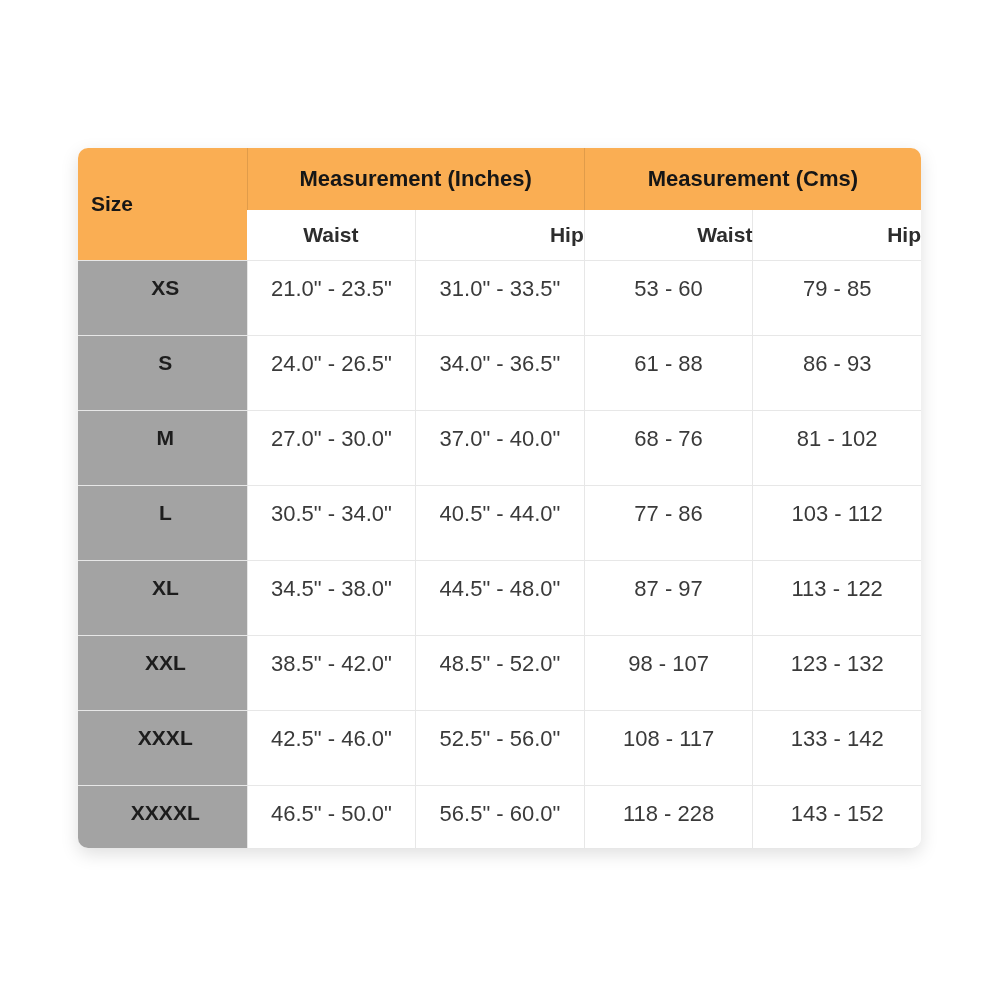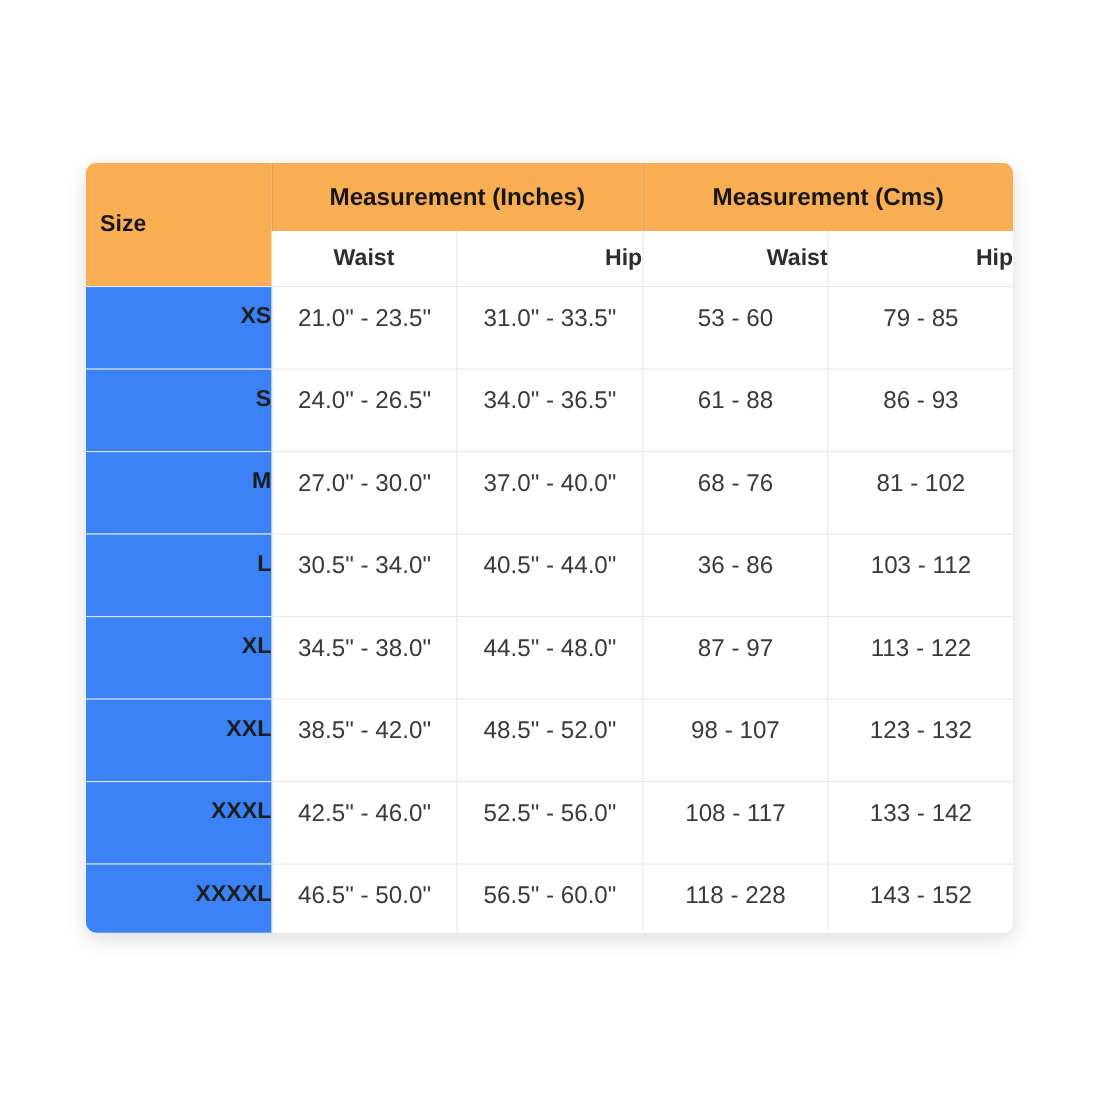--- a/index.html
+++ b/index.html
@@ -59,28 +59,28 @@
     font-size:21px;
     text-align:center;
     vertical-align:middle;
     margin-left:25px;
   }
   th.sub + th.sub{border-left:1px solid var(--border);text-align:right;}
 
   
   tbody tr{height:75px;}
   tbody th.size-label{
-    text-align:right;
+    text-align:center;
     vertical-align:top;
     padding:15px 0 0 6px;
     font-weight:bold;
     font-size:21px;
     color:#1D1D1D;
     border-top:1px solid var(--border);
-    background:#3b82f6;
+    background:#a3a3a3;
   }
   tbody td{
     text-align:center;
     vertical-align:top;
     padding-top:15px;
     font-size:22px;
     color:var(--data);
     border-top:1px solid var(--border);
     border-left:1px solid var(--border);
     background:#ffffff;
@@ -130,21 +130,21 @@
         <th class="size-label">M</th>
         <td>27.0" - 30.0"</td>
         <td>37.0" - 40.0"</td>
         <td>68 - 76</td>
         <td>81 - 102</td>
       </tr>
       <tr>
         <th class="size-label">L</th>
         <td>30.5" - 34.0"</td>
         <td>40.5" - 44.0"</td>
-        <td>36 - 86</td>
+        <td>77 - 86</td>
         <td>103 - 112</td>
       </tr>
       <tr>
         <th class="size-label">XL</th>
         <td>34.5" - 38.0"</td>
         <td>44.5" - 48.0"</td>
         <td>87 - 97</td>
         <td>113 - 122</td>
       </tr>
       <tr>

